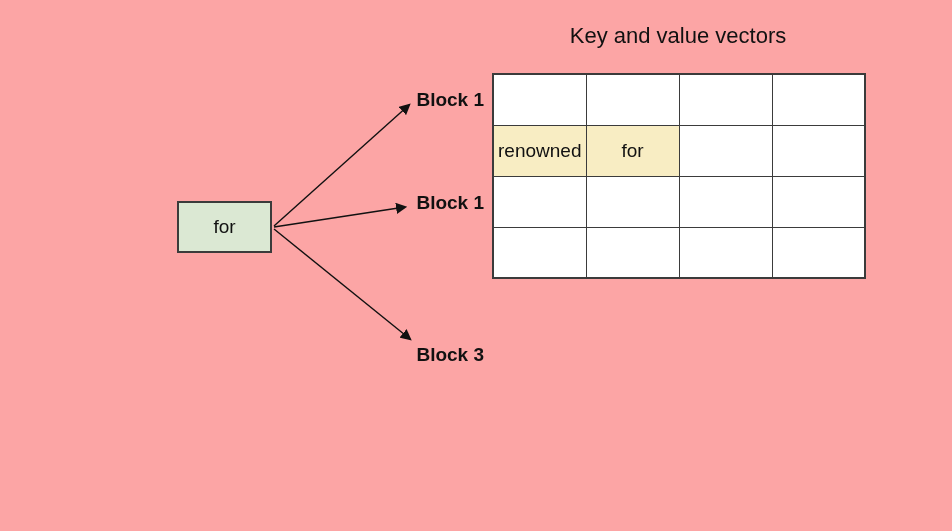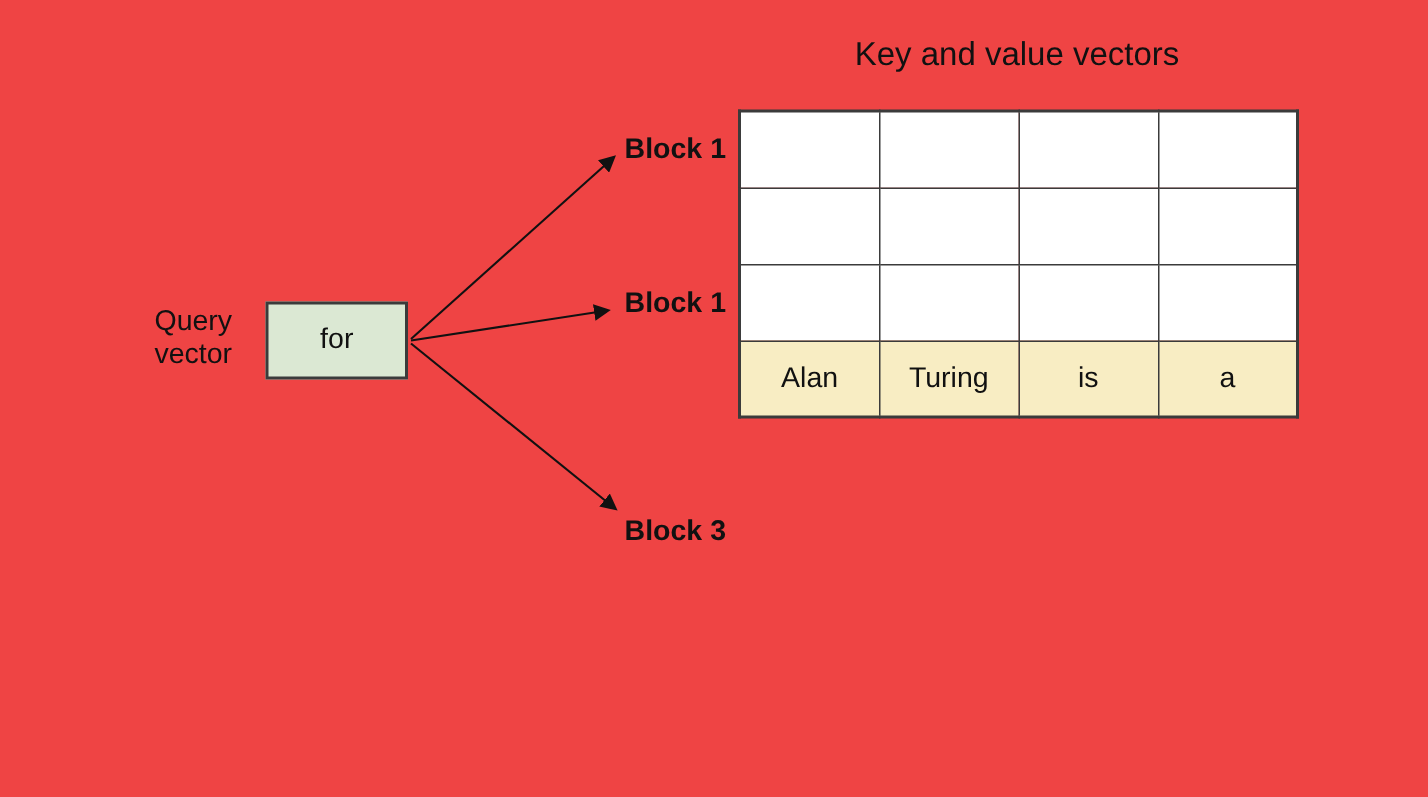--- a/index.html
+++ b/index.html
@@ -5,21 +5,21 @@
   html, body { margin: 0; padding: 0; }
   body {
     font-family: "Liberation Sans", sans-serif;
     background: #ffffff;
     color: #111111;
   }
   .canvas {
     position: relative;
     width: 952px;
     height: 531px;
-    background: #ef4444;
+    background: #fca5a5;
     overflow: hidden;
   }
   .diagram-title {
     position: absolute;
     left: 492px;
     top: 23px;
     width: 372px;
     text-align: center;
     font-size: 22px;
     line-height: 25px;
@@ -94,56 +94,54 @@
     pointer-events: none;
   }
 </style>
 </head>
 <body>
 
 <div class="canvas">
 
   <div class="diagram-title">Key and value vectors</div>
 
-  <div class="query-label">Query
-vector</div>
 
   <div class="query-box">
     <span>for</span>
   </div>
 
   <div class="block-label b1">Block 1</div>
   <div class="block-label b2">Block 1</div>
   <div class="block-label b0">Block 3</div>
 
   <table class="kv-table">
     <tbody>
         <tr>
           <td></td>
           <td></td>
           <td></td>
           <td></td>
         </tr>
         <tr>
+          <td class="hl">renowned</td>
+          <td class="hl">for</td>
+          <td></td>
+          <td></td>
+        </tr>
+        <tr>
           <td></td>
           <td></td>
           <td></td>
           <td></td>
         </tr>
         <tr>
           <td></td>
           <td></td>
           <td></td>
           <td></td>
-        </tr>
-        <tr>
-          <td class="hl">Alan</td>
-          <td class="hl">Turing</td>
-          <td class="hl">is</td>
-          <td class="hl">a</td>
         </tr>
       </tbody>
   </table>
 
   <svg class="arrows" width="952" height="531" viewBox="0 0 952 531">
     <defs>
       <marker id="arrowhead" viewBox="0 0 10 10" refX="8" refY="5" markerWidth="8" markerHeight="8" orient="auto-start-reverse">
         <path d="M0,0 L10,5 L0,10 z" class="arrow-fill" fill="#111111"></path>
       </marker>
     </defs>

